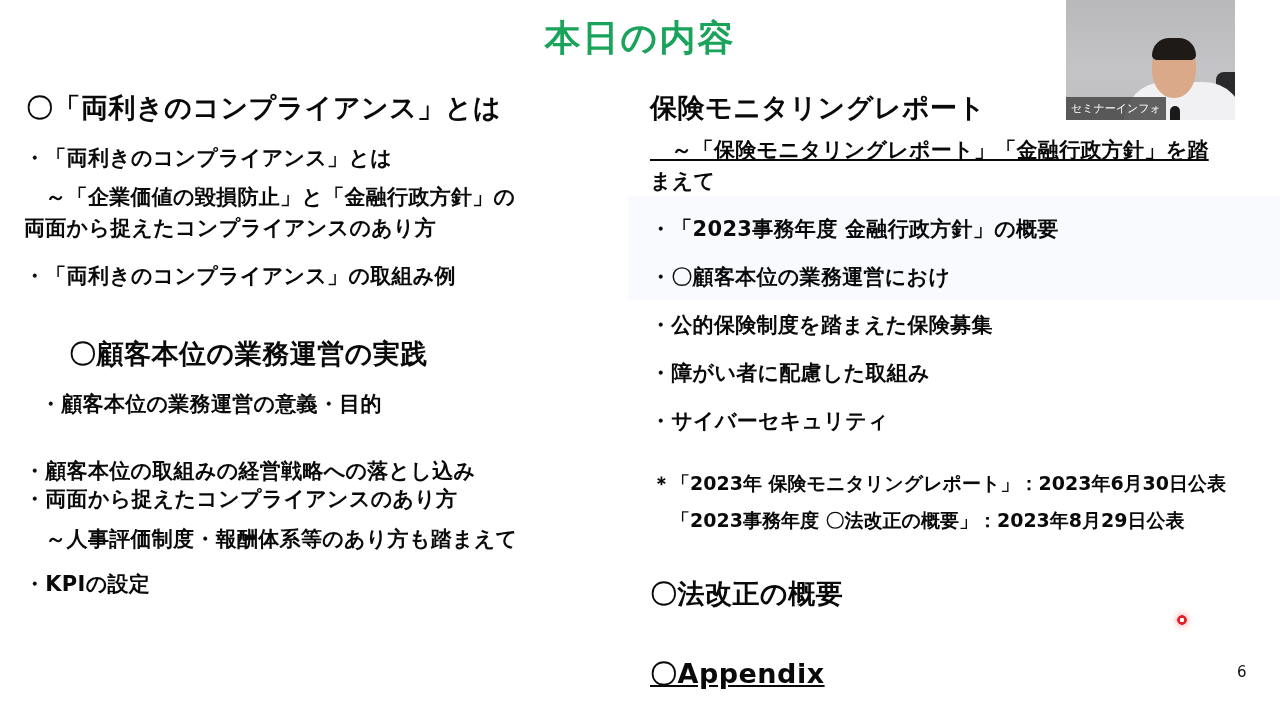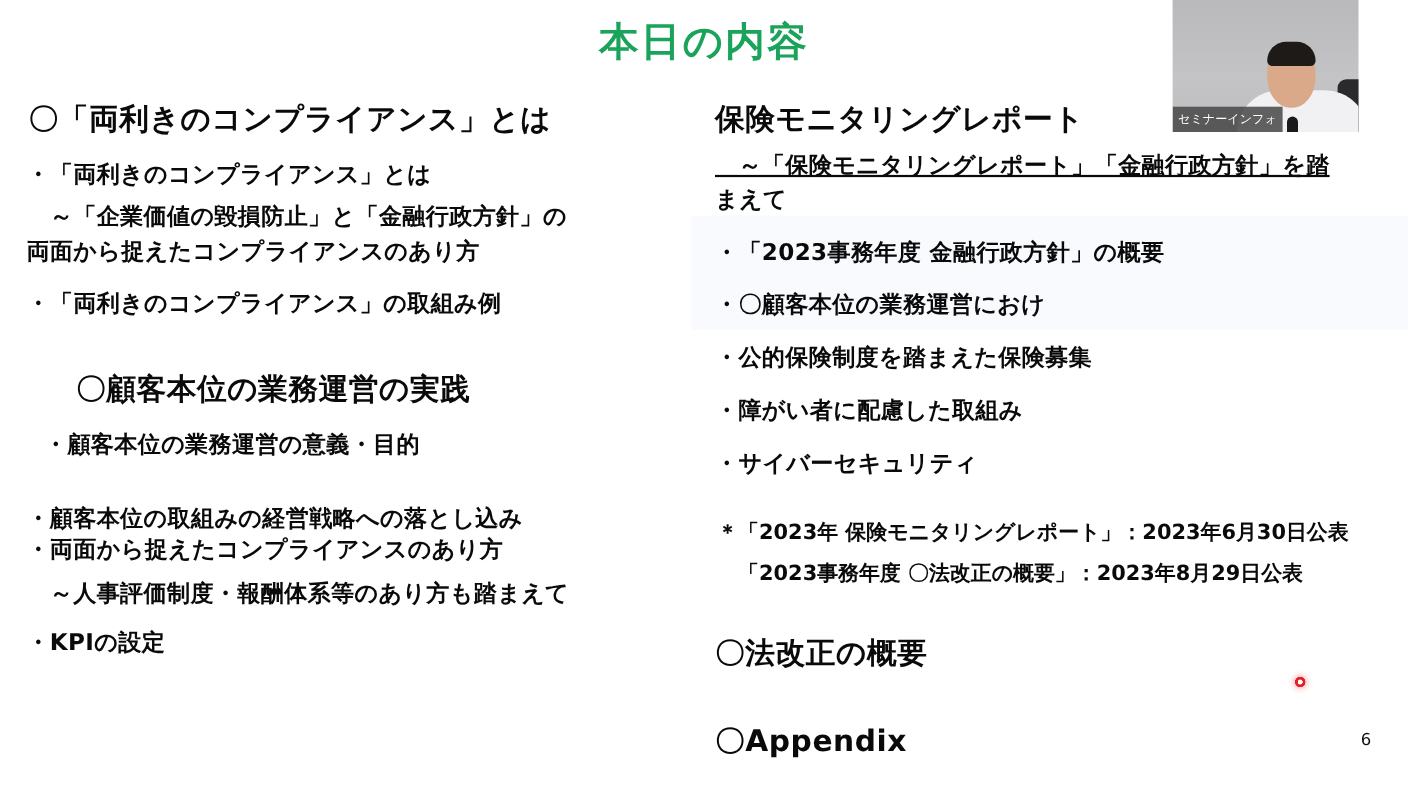--- a/index.html
+++ b/index.html
@@ -93,21 +93,21 @@
     <div class="line b" style="left:650px; top:215px;">・「2023事務年度 金融行政方針」の概要</div>
     <div class="line b" style="left:650px; top:263px;">・〇顧客本位の業務運営におけ</div>
     <div class="line b" style="left:650px; top:311px;">・公的保険制度を踏まえた保険募集</div>
     <div class="line b" style="left:650px; top:359px;font-family:Liberation Serif, serif;">・障がい者に配慮した取組み</div>
     <div class="line b" style="left:650px; top:407px;">・サイバーセキュリティ</div>
 
     <div class="line n" style="left:652px; top:471px;">＊「2023年 保険モニタリングレポート」：2023年6月30日公表</div>
     <div class="line n" style="left:652px; top:508px;">　「2023事務年度 〇法改正の概要」：2023年8月29日公表</div>
 
     <div class="line h" style="left:650px; top:576px;">〇法改正の概要</div>
-    <div class="line h" style="left:650px; top:656px;">〇Appendix</div>
+    <div class="line h" style="left:650px; top:656px;text-decoration:underline;">〇Appendix</div>
   </div>
 
   <div class="page-number">6</div>
 
   <div class="laser-pointer"></div>
 </div>
 
 <div class="webcam">
   <div class="chair"></div>
   <div class="shoulders"></div>

